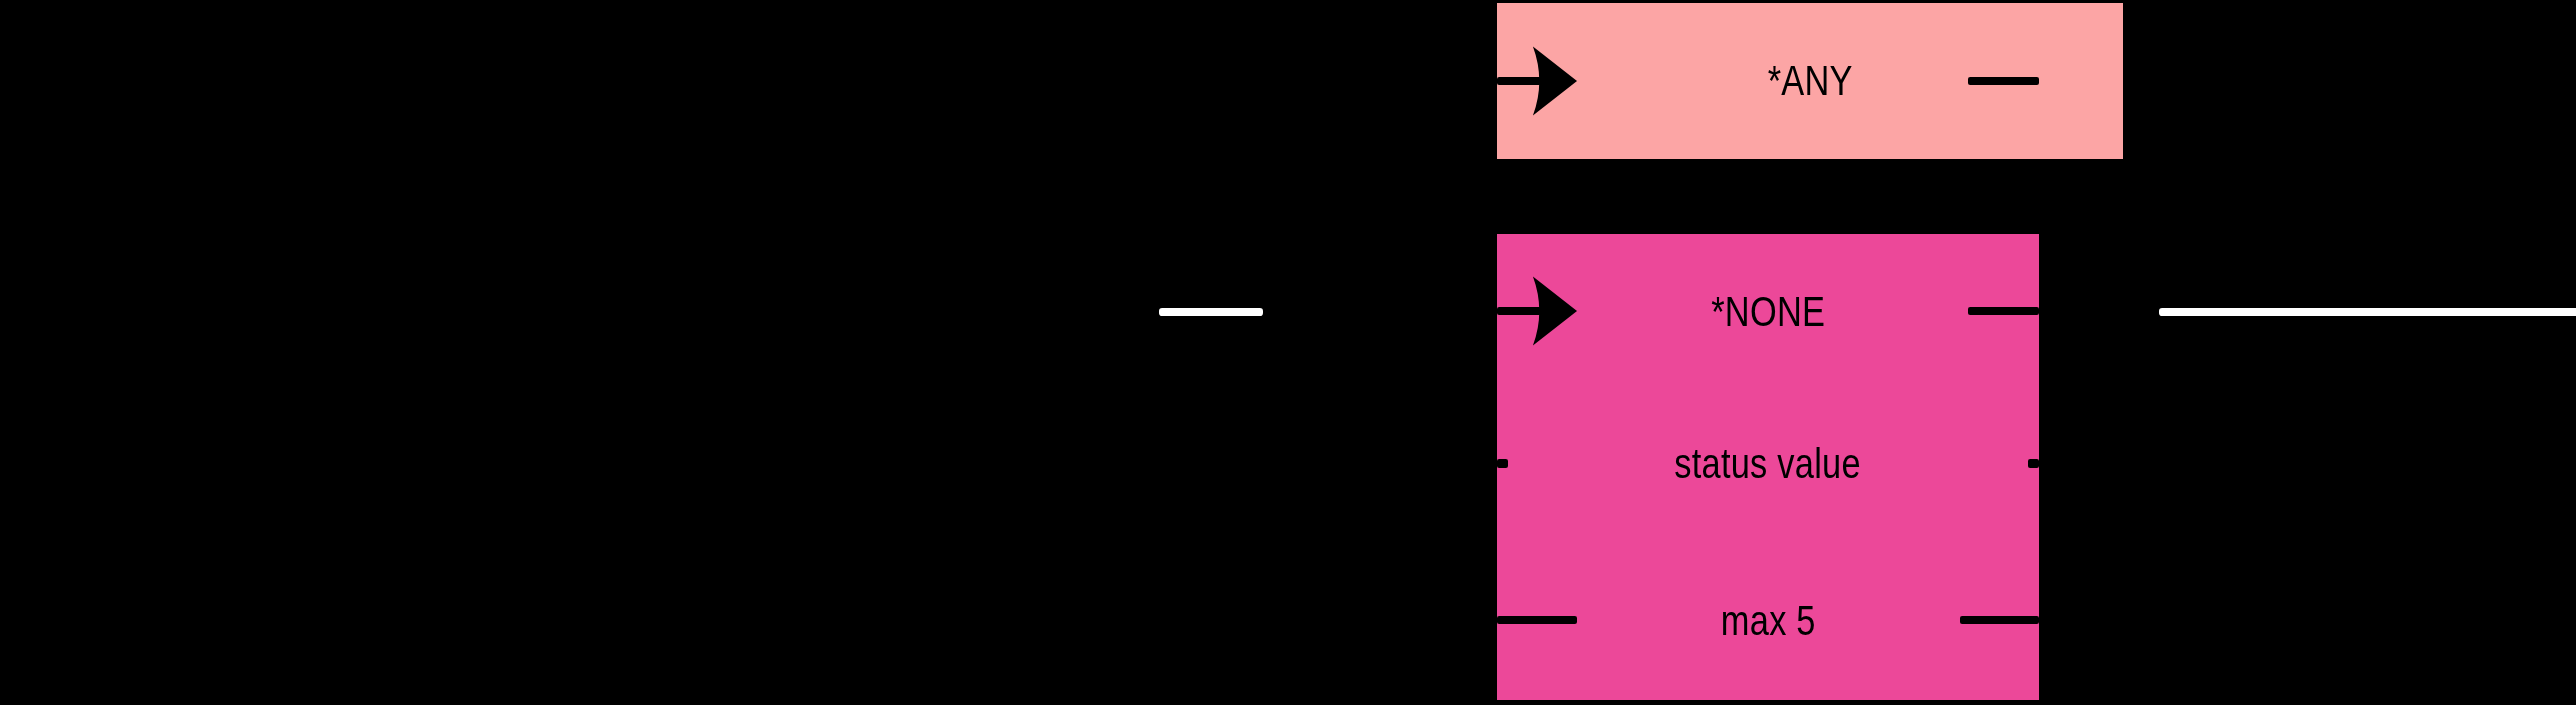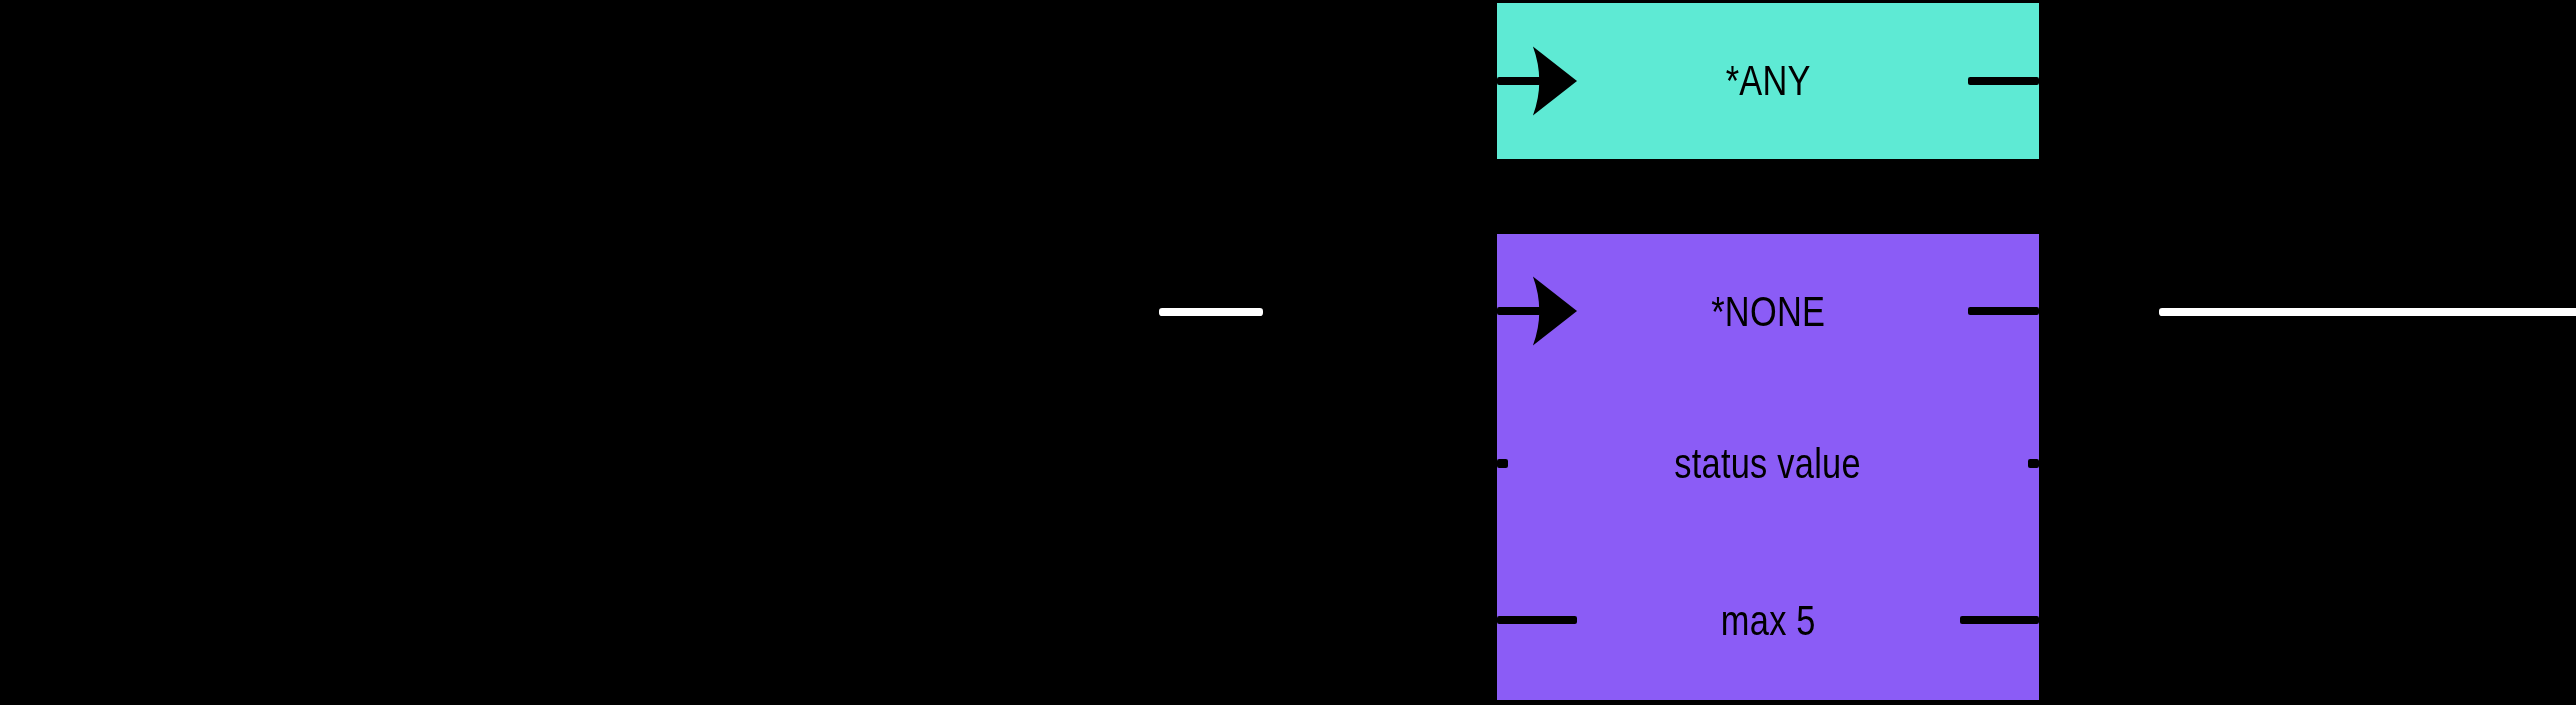--- a/index.html
+++ b/index.html
@@ -88,35 +88,35 @@
   }
 </style>
 </head>
 <body>
 
 <div id="canvas" style="background: rgb(0, 0, 0);">
 
 
   <div class="wire" id="wire-input" style="left: 1159px; top: 308px; width: 104px; height: 8.2px; background: rgb(255, 255, 255);"></div>
 
-  <div class="node-box" id="node-any" style="left: 1497px; top: 2.6px; width: 542px; height: 156px; background: #5eead4;">
+  <div class="node-box" id="node-any" style="left: 1497px; top: 2.6px; width: 626px; height: 156px; background: #fca5a5;">
 
     <div class="stub" id="any-left-stub" style="left: 0px; top: 74px; width: 44px; height: 8.2px;"></div>
     <svg class="arrow-head" id="any-arrow" viewBox="0 0 100 120" preserveAspectRatio="none" style="left: 32px; top: 41px; width: 49px; height: 74px;">
       <path d="M 8 4 Q 34 60 8 116 L 98 60 Z" fill="#000000"></path>
     </svg>
 
     <div class="row" id="any-row" style="top: 78px;">
       <span class="row-label" style="color: rgb(0, 0, 0);">*ANY</span>
     </div>
 
     <div class="stub" id="any-right-stub" style="left: 471px; top: 74px; width: 71px; height: 8.2px;"></div>
   </div>
 
-  <div class="node-box" id="node-none" style="left: 1497px; top: 234px; width: 542px; height: 466px; background: #8b5cf6;">
+  <div class="node-box" id="node-none" style="left: 1497px; top: 234px; width: 542px; height: 466px; background: #ec4899;">
 
     <div class="stub" id="none-left-stub" style="left: 0px; top: 73px; width: 44px; height: 8.2px;"></div>
     <svg class="arrow-head" id="none-arrow" viewBox="0 0 100 120" preserveAspectRatio="none" style="left: 32px; top: 40px; width: 49px; height: 74px;">
       <path d="M 8 4 Q 34 60 8 116 L 98 60 Z" fill="#000000"></path>
     </svg>
     <div class="row" id="none-row-0" style="top: 77px;">
       <span class="row-label" style="color: rgb(0, 0, 0);">*NONE</span>
     </div>
     <div class="stub" id="none-right-stub" style="left: 471px; top: 73px; width: 71px; height: 8.2px;"></div>
 

